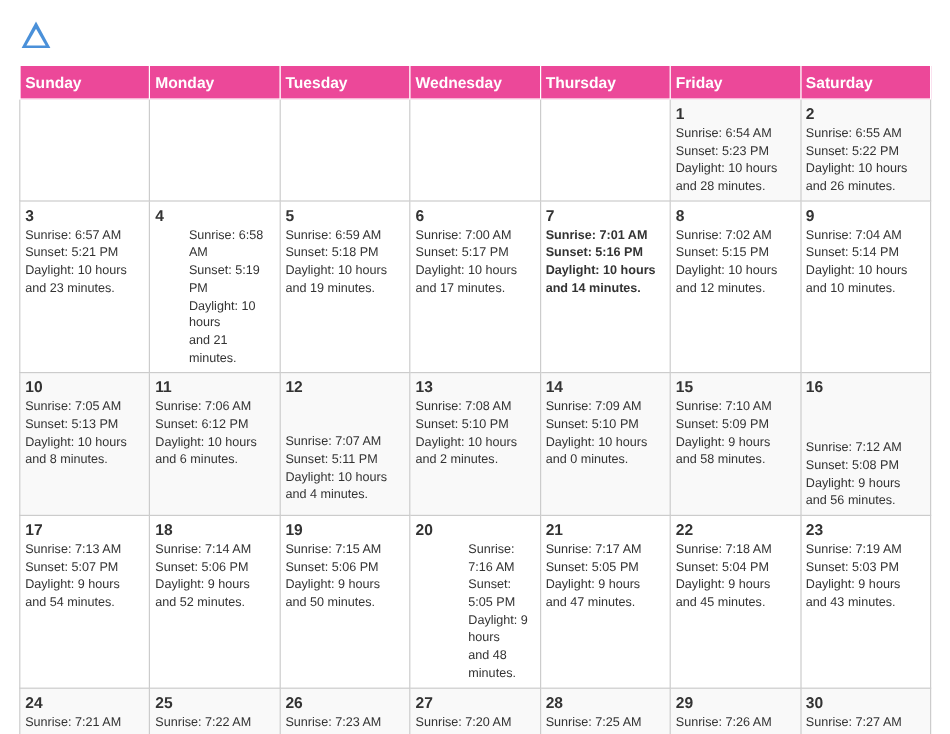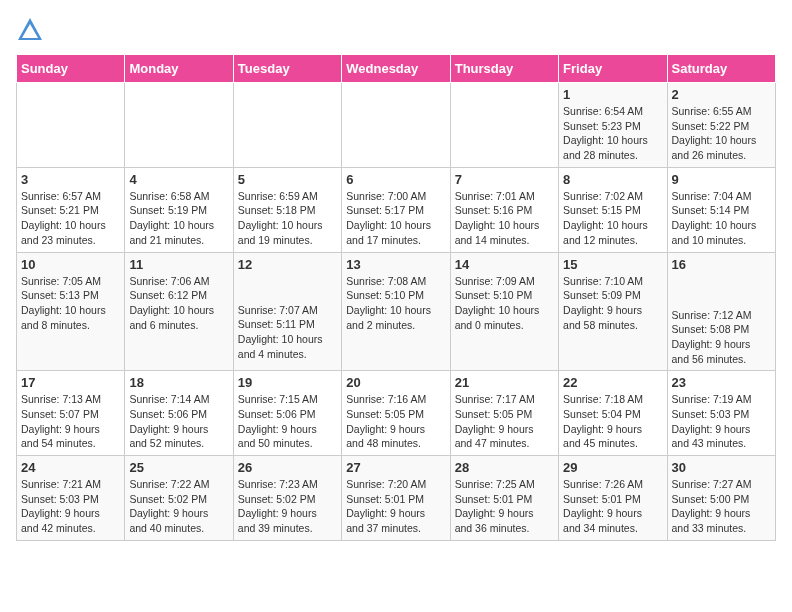--- a/index.html
+++ b/index.html
@@ -149,42 +149,42 @@
       <tr>
         <td>
           <div class="day-num">3</div>
           <div class="day-info" style="white-space: pre-line;">Sunrise: 6:57 AM
 Sunset: 5:21 PM
 Daylight: 10 hours
 and 23 minutes.</div>
         </td>
         <td>
           <div class="day-num">4</div>
-          <div class="day-info" style="white-space: pre-line;">Sunrise: 6:58 AM
+          <div class="day-info" style="white-space: pre-line; margin-left: 28px;">Sunrise: 6:58 AM
 Sunset: 5:19 PM
 Daylight: 10 hours
 and 21 minutes.</div>
         </td>
         <td>
           <div class="day-num">5</div>
           <div class="day-info" style="white-space: pre-line;">Sunrise: 6:59 AM
 Sunset: 5:18 PM
 Daylight: 10 hours
 and 19 minutes.</div>
         </td>
         <td>
           <div class="day-num">6</div>
           <div class="day-info" style="white-space: pre-line;">Sunrise: 7:00 AM
 Sunset: 5:17 PM
 Daylight: 10 hours
 and 17 minutes.</div>
         </td>
         <td>
           <div class="day-num">7</div>
-          <div class="day-info" style="white-space: pre-line;">Sunrise: 7:01 AM
+          <div class="day-info" style="white-space: pre-line; font-weight: bold;">Sunrise: 7:01 AM
 Sunset: 5:16 PM
 Daylight: 10 hours
 and 14 minutes.</div>
         </td>
         <td>
           <div class="day-num">8</div>
           <div class="day-info" style="white-space: pre-line;">Sunrise: 7:02 AM
 Sunset: 5:15 PM
 Daylight: 10 hours
 and 12 minutes.</div>
@@ -265,21 +265,21 @@
         </td>
         <td>
           <div class="day-num">19</div>
           <div class="day-info" style="white-space: pre-line;">Sunrise: 7:15 AM
 Sunset: 5:06 PM
 Daylight: 9 hours
 and 50 minutes.</div>
         </td>
         <td>
           <div class="day-num">20</div>
-          <div class="day-info" style="white-space: pre-line;">Sunrise: 7:16 AM
+          <div class="day-info" style="white-space: pre-line; margin-left: 44px;">Sunrise: 7:16 AM
 Sunset: 5:05 PM
 Daylight: 9 hours
 and 48 minutes.</div>
         </td>
         <td>
           <div class="day-num">21</div>
           <div class="day-info" style="white-space: pre-line;">Sunrise: 7:17 AM
 Sunset: 5:05 PM
 Daylight: 9 hours
 and 47 minutes.</div>

